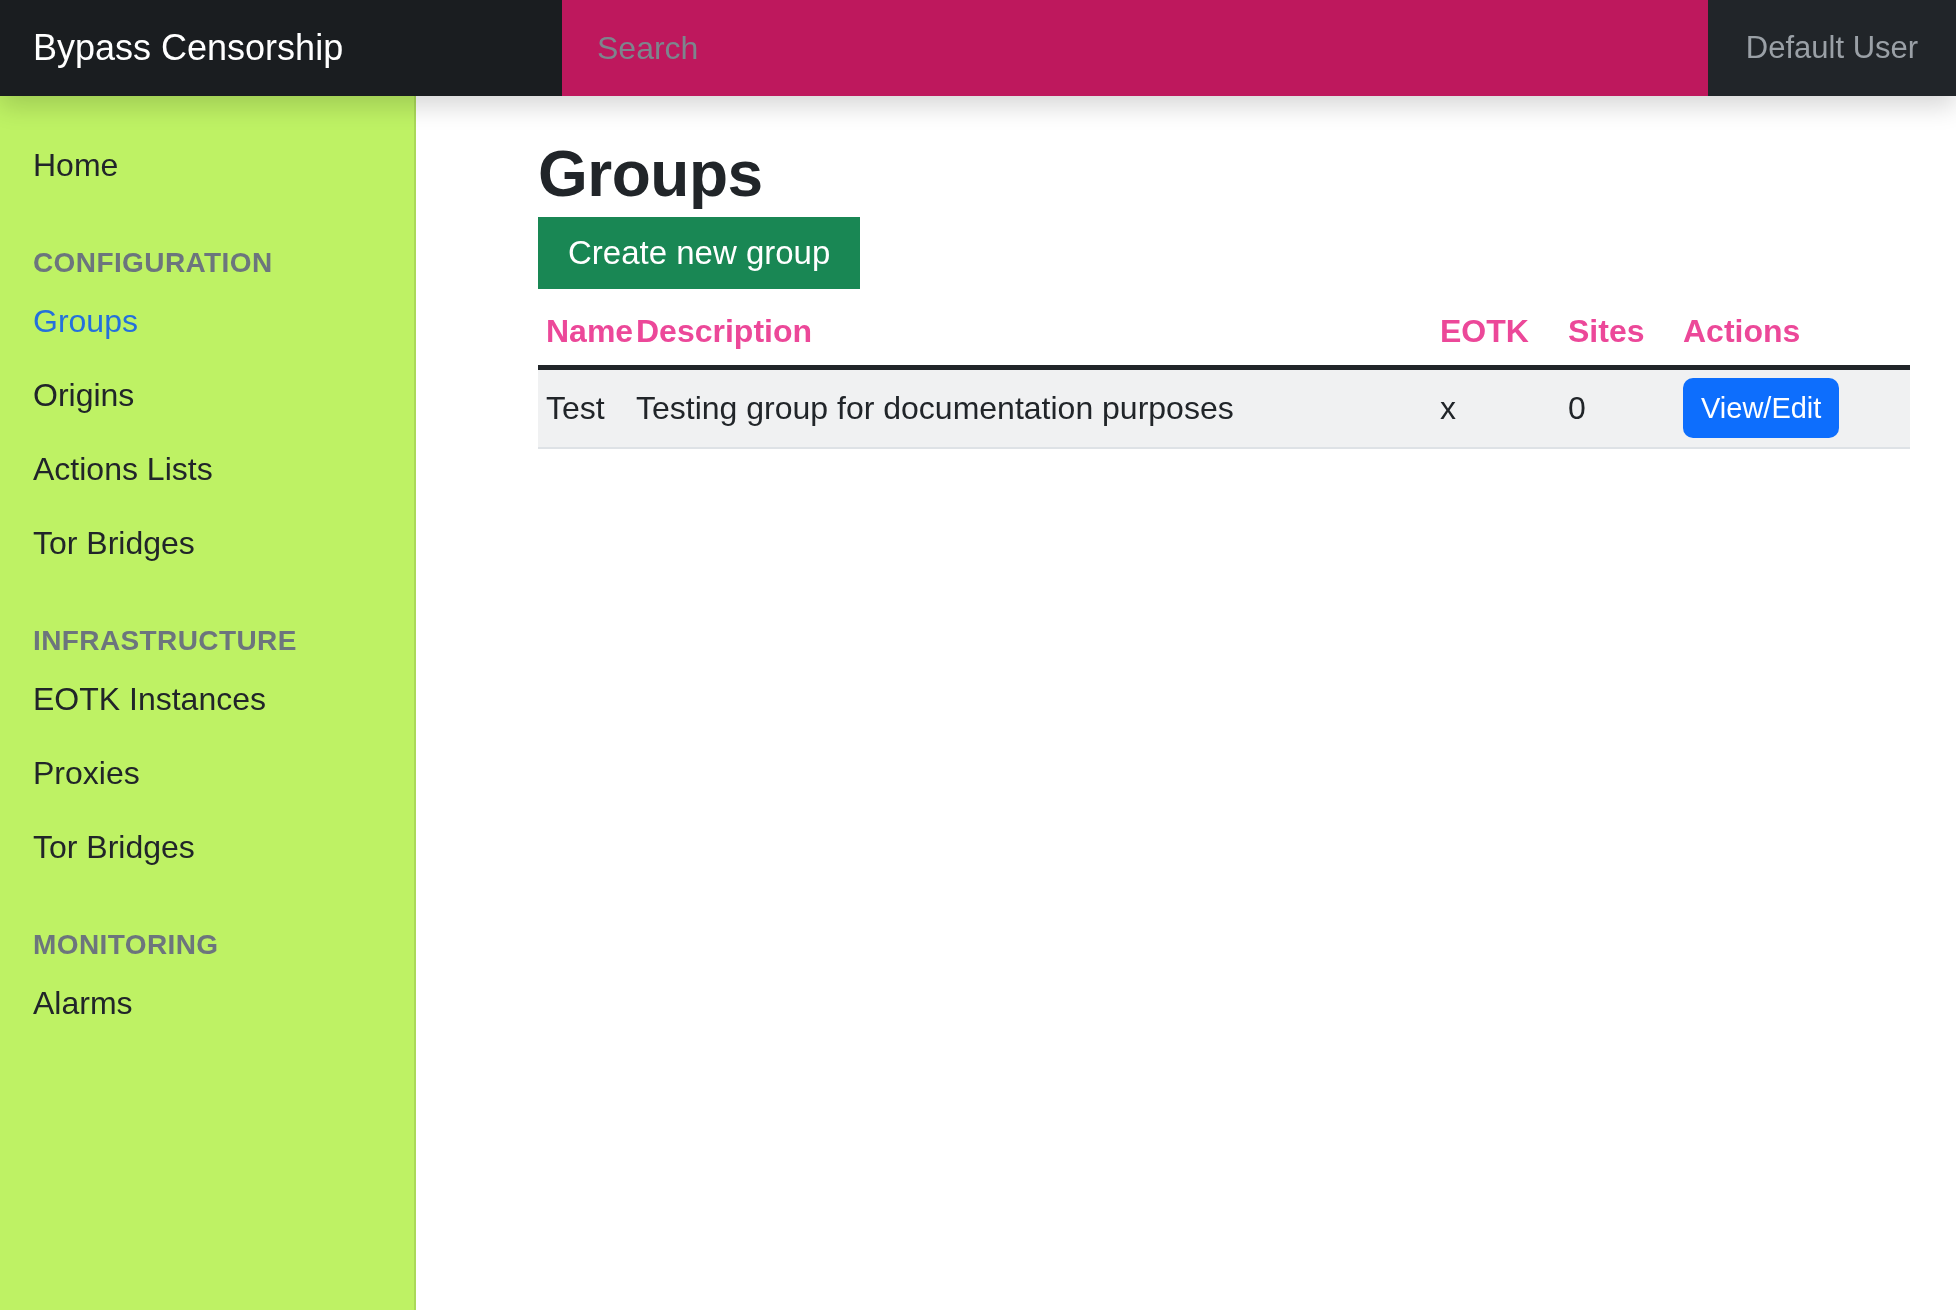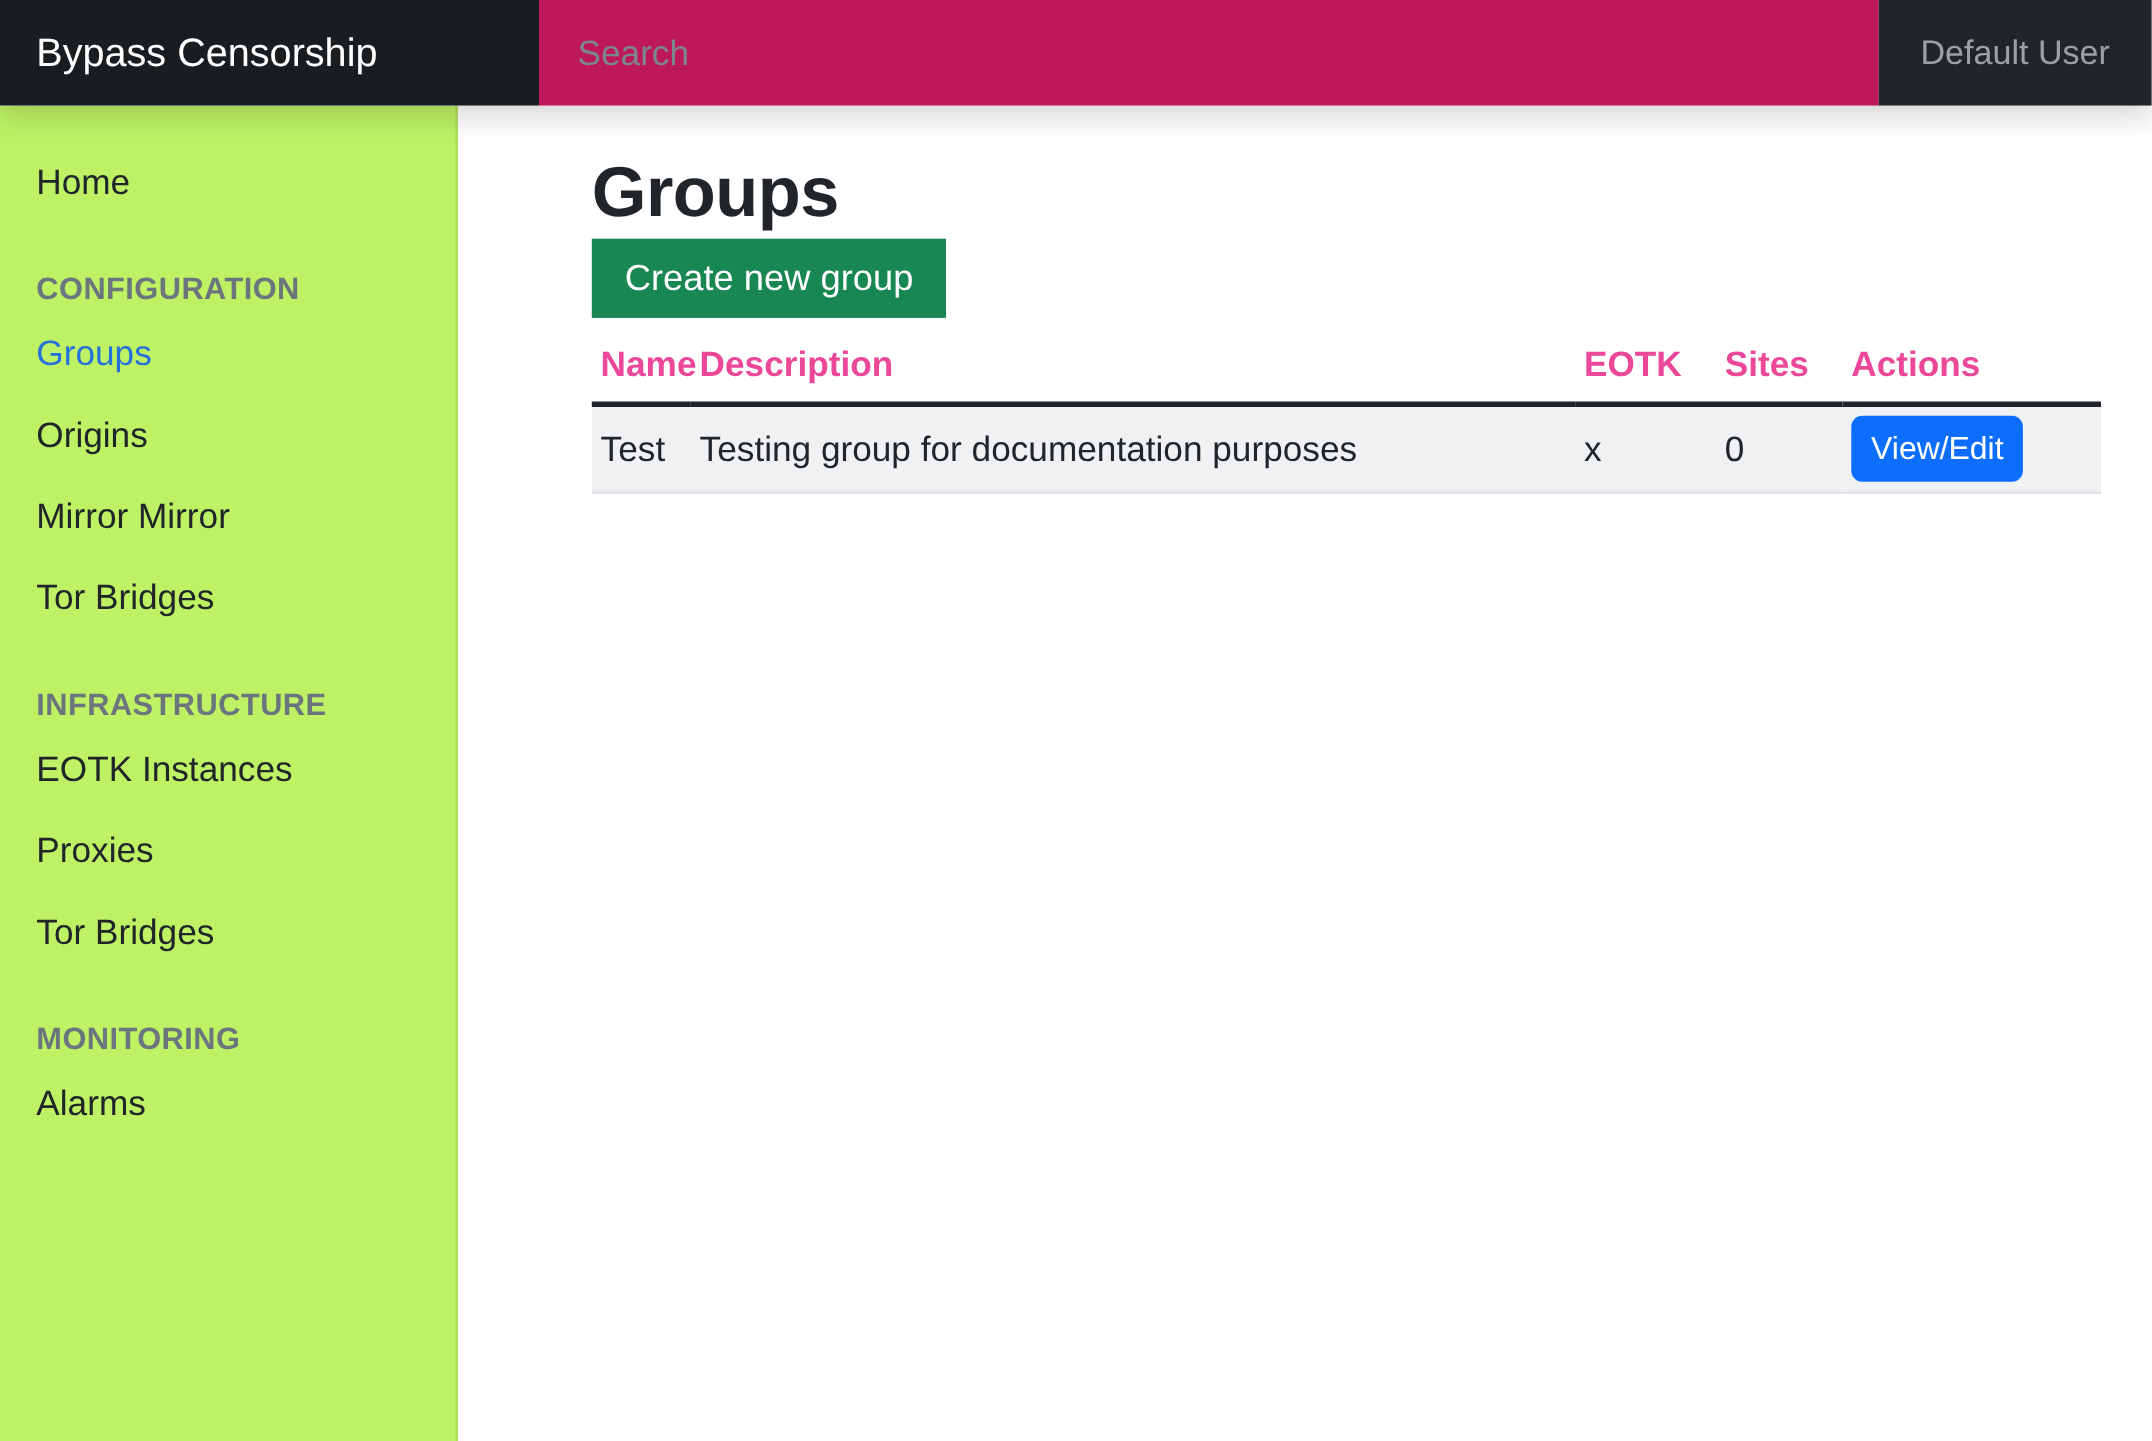--- a/index.html
+++ b/index.html
@@ -17,21 +17,21 @@
   .navbar {
     position: fixed;
     top: 0; left: 0;
     width: 1956px;
     height: 96px;
     display: flex;
     z-index: 20;
     box-shadow: 0 10px 24px rgba(0,0,0,.16);
   }
   .navbar-brand {
-    width: 490px;
+    width: 562px;
     height: 100%;
     background: #1a1d20;
     color: #ffffff;
     font-size: 36px;
     display: flex;
     align-items: center;
     padding-left: 33px;
     flex: 0 0 auto;
   }
   .navbar-search {
@@ -172,21 +172,21 @@
   </div>
   <div class="navbar-user">Default User</div>
 </header>
 
 <nav class="sidebar">
   <a class="nav-link">Home</a>
 
   <h6 class="sidebar-heading">CONFIGURATION</h6>
   <a class="nav-link active">Groups</a>
   <a class="nav-link">Origins</a>
-  <a class="nav-link">Mirror Mirror</a>
+  <a class="nav-link">Actions Lists</a>
   <a class="nav-link">Tor Bridges</a>
 
   <h6 class="sidebar-heading">INFRASTRUCTURE</h6>
   <a class="nav-link">EOTK Instances</a>
   <a class="nav-link">Proxies</a>
   <a class="nav-link">Tor Bridges</a>
 
   <h6 class="sidebar-heading">MONITORING</h6>
   <a class="nav-link">Alarms</a>
 </nav>

